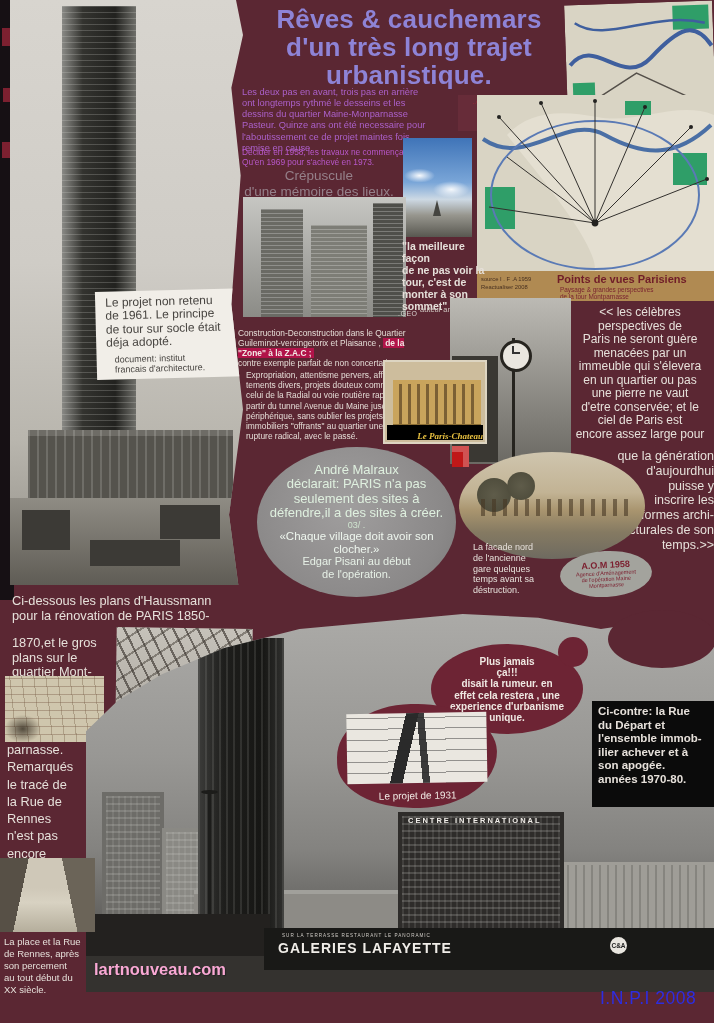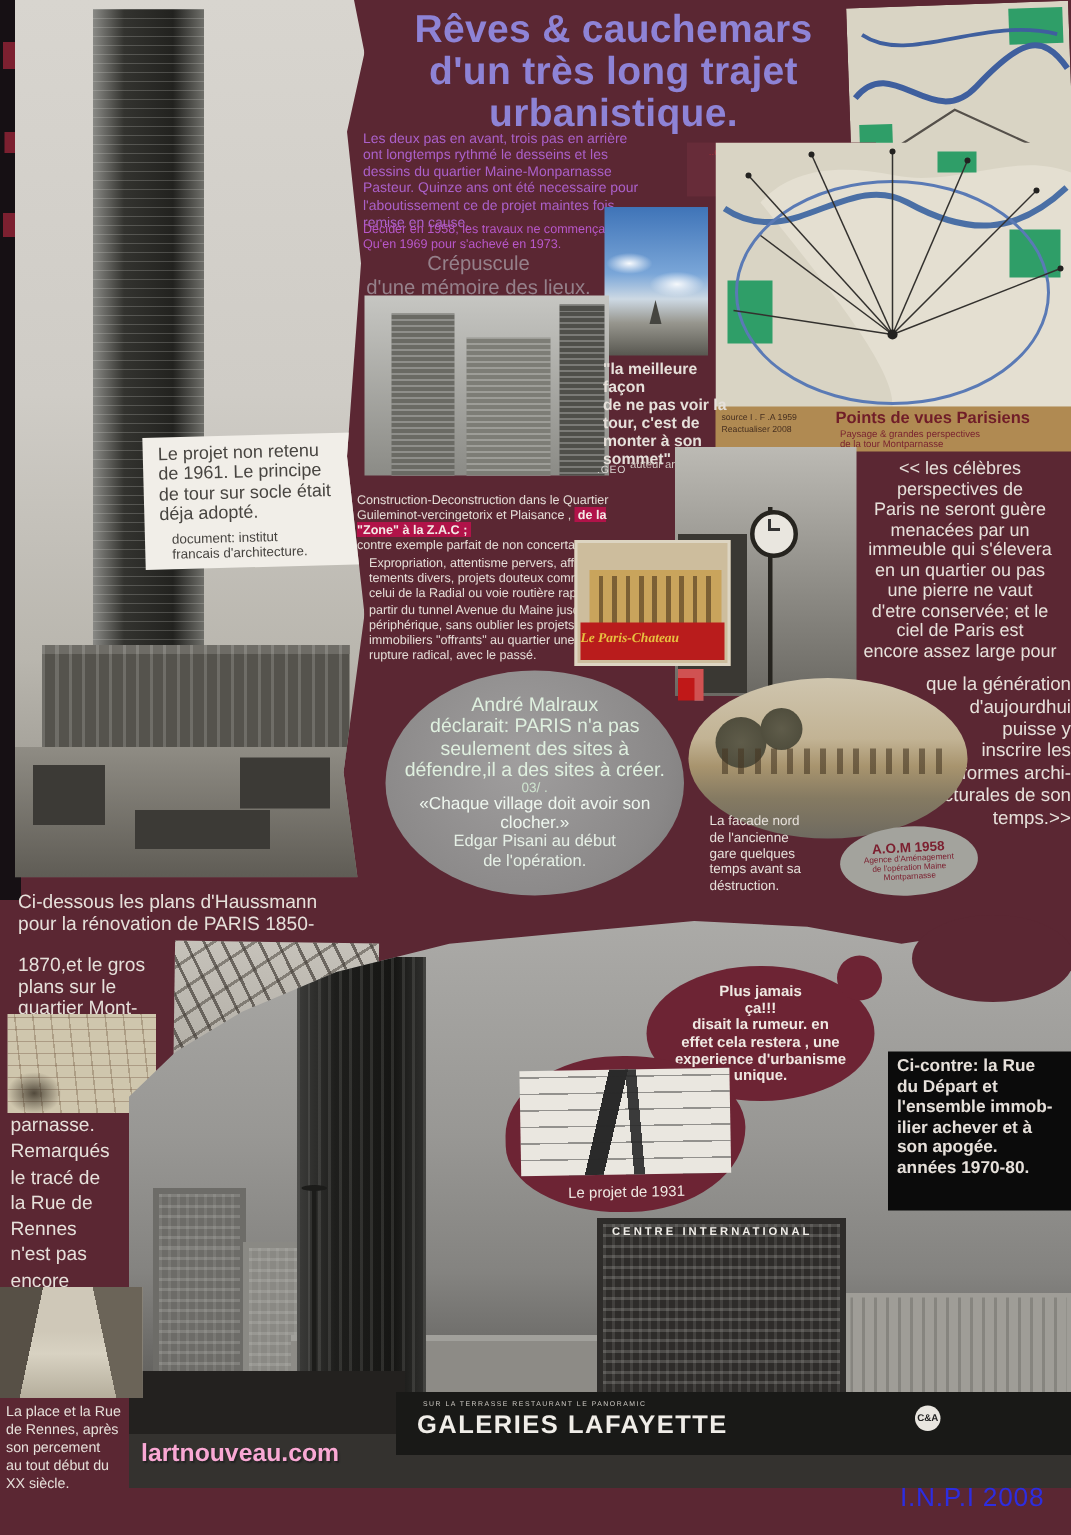--- a/index.html
+++ b/index.html
@@ -93,21 +93,21 @@
   .hl{background:#b11349;color:#f3eae6;font-weight:bold;padding:0 2px;}
   .constrbody{display:block;margin-top:2px;padding-left:8px;}
 
   
   .chateau{left:383px;top:360px;width:104px;height:84px;background:#cdbd9d;
      border:2px solid #ddd5c2;box-sizing:border-box;}
   .chbld{left:8px;top:18px;width:88px;height:48px;background:#c9a45c;
      box-shadow:inset 0 -4px 0 #8a6c34;}
   .chbld:after{content:"";position:absolute;inset:4px 6px;
      background:repeating-linear-gradient(90deg,rgba(60,40,20,.55) 0 3px,transparent 3px 9px);}
-  .chband{left:2px;bottom:2px;width:96px;height:25px;background:#b91c1c;text-align:left;}
+  .chband{left:2px;bottom:2px;width:96px;height:15px;background:#000000;text-align:right;}
   .chlabel{font-family:"Liberation Serif",serif;font-style:italic;font-weight:bold;
      font-size:9px;color:#e8c040;line-height:15px;}
   .redbadge{left:452px;top:446px;width:17px;height:21px;background:#c01818;
      box-shadow:inset -6px 6px 0 rgba(255,255,255,.25);}
 
   
   .malraux{left:257px;top:447px;width:199px;height:150px;border-radius:50%;
      background:radial-gradient(circle at 45% 40%,#a09e9e,#8a8888 70%,#7a7878);
      text-align:center;color:#dff0df;}
   .mal-main{margin-top:16px;font-size:13px;line-height:1.1;}
@@ -162,21 +162,21 @@
   .bp-cisign{position:absolute;left:10px;top:4px;width:150px;font-size:7.5px;letter-spacing:2px;
      color:#f0ede8;font-weight:bold;z-index:2;}
   .bp-b3{left:478px;top:248px;width:150px;height:96px;background:#9f9d97;}
   .bp-b3:after{content:"";position:absolute;inset:3px;
      background:repeating-linear-gradient(90deg,rgba(60,60,55,.25) 0 2px,transparent 2px 8px);}
   .bp-lamp{left:122px;top:176px;width:3px;height:150px;background:#1c1c1a;}
   .bp-lamp:after{content:"";position:absolute;left:-7px;top:0;width:17px;height:4px;
      border-radius:50%;background:#1c1c1a;}
   .bp-store{left:178px;top:314px;width:450px;height:42px;background:#191917;}
   .gl-top{position:absolute;left:18px;top:5px;font-size:4.6px;letter-spacing:1px;color:#cfcbc5;}
-  .gl-main{position:absolute;left:14px;top:12px;font-size:17px;font-weight:bold;
+  .gl-main{position:absolute;left:14px;top:12px;font-size:14px;font-weight:bold;
      letter-spacing:1px;color:#f0ede8;}
   .ca{position:absolute;left:346px;top:9px;width:17px;height:17px;border-radius:50%;
      background:#e9e6e0;color:#222;font-size:6.5px;font-weight:bold;text-align:center;line-height:17px;}
   .bp-street{left:0;top:342px;width:628px;height:36px;background:#34322f;}
   .bp-fg{left:0;top:300px;width:184px;height:78px;background:#23211f;}
   .watermark{left:94px;top:960px;font-size:16.5px;font-weight:bold;color:#f9a8d4;
      text-shadow:1px 1px 1px #222;}
   .blob-hole{left:608px;top:610px;width:108px;height:58px;border-radius:50%;background:#5b2733;}
 
   

